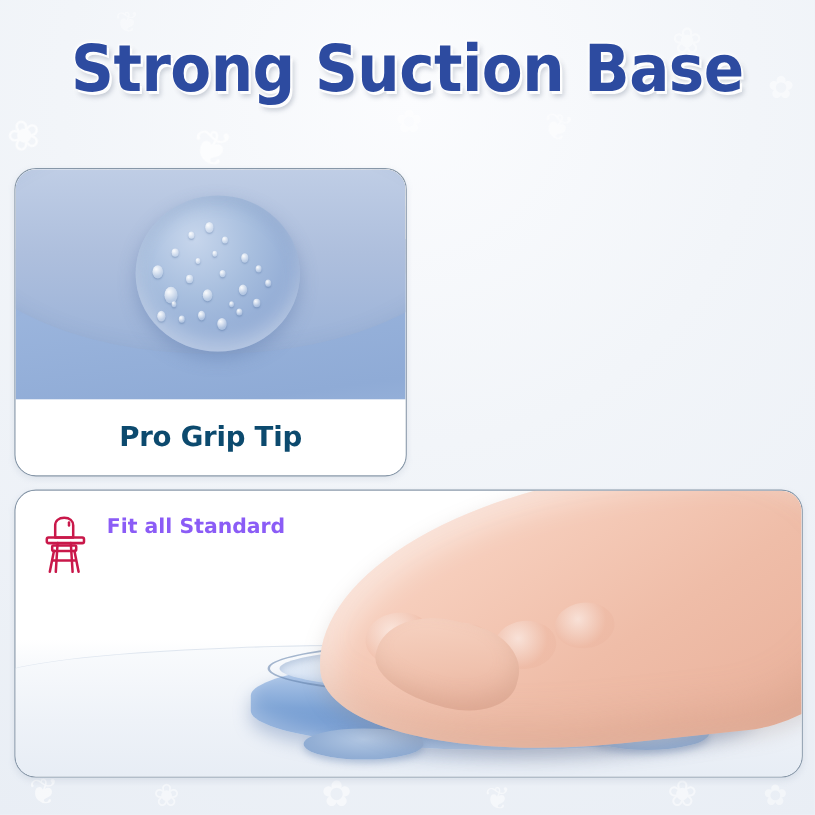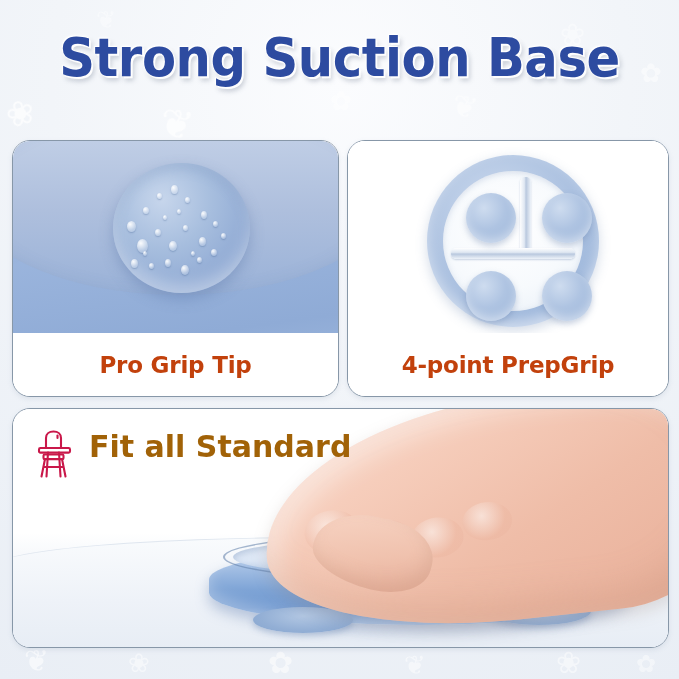--- a/index.html
+++ b/index.html
@@ -57,21 +57,21 @@
     box-shadow:0 2px 5px rgba(140,155,175,.18);
   }
   #card-left  {left:12px; top:140px; width:325px; height:255px;}
   #card-right {left:347px;top:140px; width:320px; height:255px;}
   #card-bottom{left:12px; top:408px; width:655px; height:238px;}
 
   .photo{position:absolute;left:0;top:0;right:0;height:192px;overflow:hidden;background:#fff;}
   .caption{
     position:absolute;left:0;right:0;bottom:0;height:63px;
     display:flex;align-items:center;justify-content:center;
-    color:#c2410c;font-size:23px;font-weight:bold;
+    color:#0c4a6e;font-size:23px;font-weight:bold;
     font-family:"DejaVu Sans",sans-serif;letter-spacing:-.2px;
     background:#fff;
   }
 
   
   .p1-foam{
     position:absolute;left:48px;top:-16px;width:300px;height:150px;
     background:
       radial-gradient(circle at 18% 40%, rgba(255,255,255,.9) 0 2px, transparent 3px),
       radial-gradient(circle at 36% 62%, rgba(255,255,255,.85) 0 2px, transparent 3px),
@@ -192,21 +192,21 @@
   .p3-thumb{
     position:absolute;left:300px;top:108px;width:120px;height:72px;
     background:linear-gradient(160deg,#f8d6c6 0%,#f0c2ae 55%,#e4ab96 100%);
     border-radius:52% 40% 48% 60%/60% 50% 50% 44%;
     box-shadow:inset -6px -8px 16px rgba(200,150,125,.3);
     transform:rotate(14deg);
   }
 
   
   .badge{position:absolute;left:22px;top:20px;display:flex;align-items:flex-start;gap:12px;}
-  .badge-text{color:#a16207;font-size:30px;font-weight:bold;line-height:1.18;
+  .badge-text{color:#8b5cf6;font-size:17px;font-weight:bold;line-height:1.18;
               font-family:"DejaVu Sans",sans-serif;}
 </style>
 </head>
 <body>
 
 <div id="stage">
 
   <div class="bgdeco b1">❀</div>
   <div class="bgdeco b2">❦</div>
   <div class="bgdeco b3">✿</div>
@@ -254,37 +254,20 @@
           <span class="drop" style="left:50px;top:52px;width:4px;height:5px;"></span>
           <span class="drop" style="left:64px;top:46px;width:4px;height:5px;"></span>
           <span class="drop" style="left:78px;top:88px;width:4px;height:5px;"></span>
           <span class="drop" style="left:30px;top:88px;width:4px;height:5px;"></span>
         </div>
       </div>
     </div>
     <div class="caption">Pro Grip Tip</div>
   </div>
 
-  <div class="card" id="card-right">
-    <div class="photo">
-      <div class="p2-wrap">
-        <div class="p2-disc">
-          <div class="p2-inner">
-            <div class="p2-bar v"></div>
-            <div class="p2-bar h"></div>
-            <div class="pad tl"></div>
-            <div class="pad tr"></div>
-            <div class="pad bl"></div>
-            <div class="pad br"></div>
-          </div>
-        </div>
-      </div>
-    </div>
-    <div class="caption">4-point PrepGrip</div>
-  </div>
 
   <div class="card" id="card-bottom">
     <div class="p3">
       <div class="p3-table"></div>
 
       <div class="p3-plate">
         <div class="p3-plate-top"></div>
         <div class="p3-plate-rim"></div>
       </div>
       <div class="p3-foot f1"></div>

